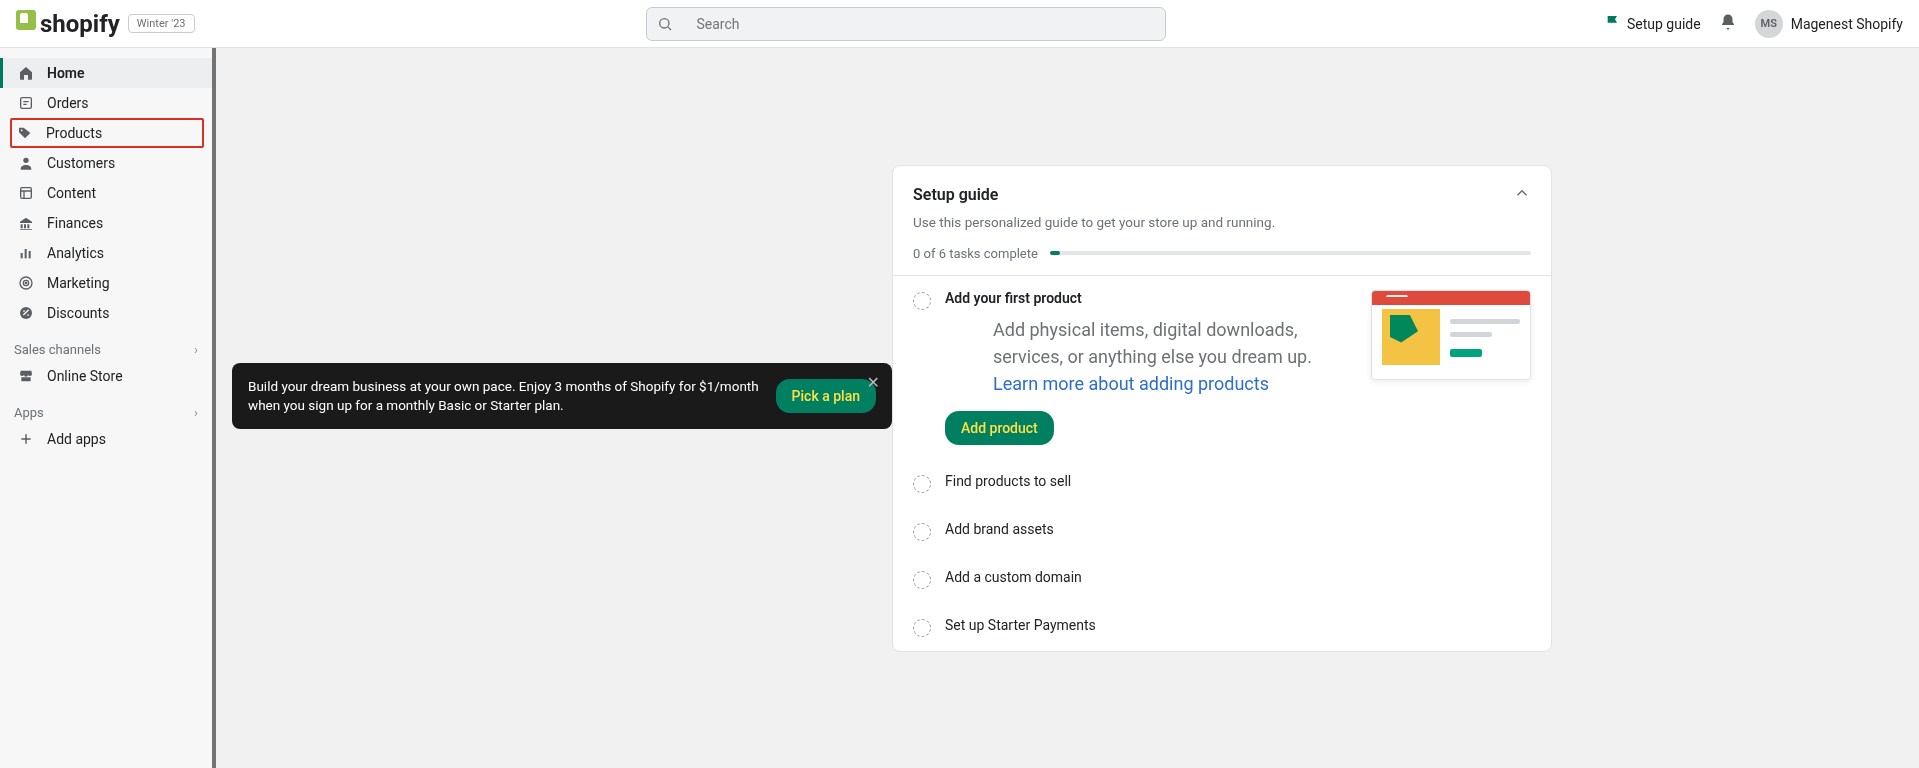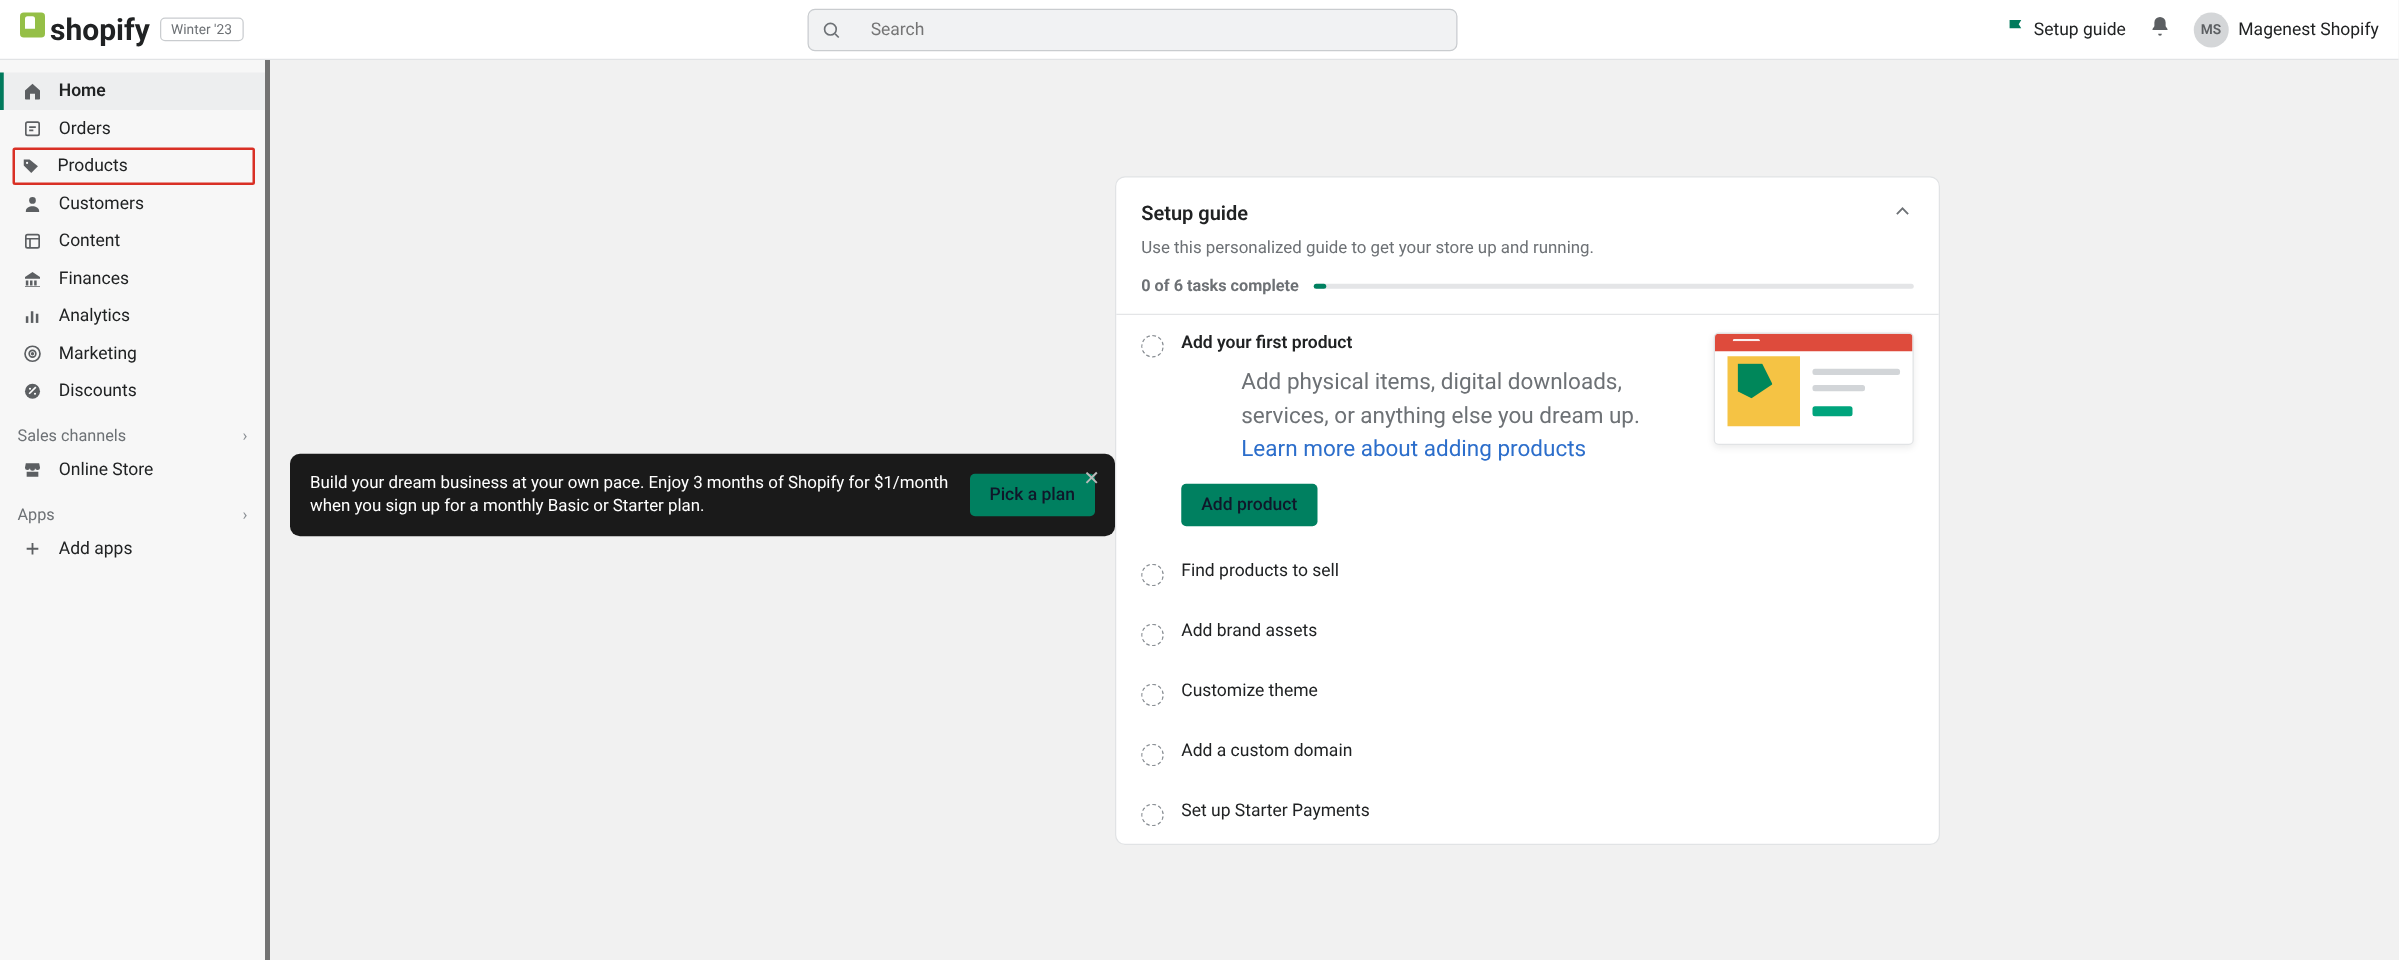--- a/index.html
+++ b/index.html
@@ -30,31 +30,31 @@
 .nav-item.highlighted { border:2px solid #d93025; border-radius:2px; margin:0 8px 0 10px; padding:4px 2px 4px 4px; }
 .nav-icon { width:18px; height:18px; display:flex; align-items:center; justify-content:center; color:#5c5f62; flex-shrink:0; }
 .section-header { display:flex; justify-content:space-between; align-items:center; padding:14px 14px 4px; font-size:13px; color:#6d7175; }
 .chevron { color:#8c9196; }
 
 .main { flex:1; padding:16px; display:flex; flex-direction:row; align-items:center; }
 
 
 .banner { width:660px; background:#1a1a1a; color:#fff; border-radius:8px; padding:14px 16px; display:flex; align-items:center; gap:16px; position:relative; margin-bottom:24px; }
 .banner-text { flex:1; font-size:13.5px; line-height:1.4; }
-.btn-green { background:#008060; color:#0f172a; border:none; padding:9px 16px; border-radius:4px; font-size:14px; font-weight:500; cursor:pointer; }
+.btn-green { background:#008060; color:#fde047; border:none; padding:9px 16px; border-radius:14px; font-size:14px; font-weight:500; cursor:pointer; }
 .banner-close { position:absolute; top:10px; right:12px; color:#bababa; cursor:pointer; font-size:16px; }
 
 
 .card { width:660px; background:#fff; border:1px solid #e1e3e5; border-radius:8px; }
 .card-header { padding:18px 20px 0; }
 .card-title-row { display:flex; justify-content:space-between; align-items:center; }
 .card-title { font-size:16px; font-weight:600; }
 .card-sub { color:#6d7175; font-size:13.5px; margin-top:8px; }
 .progress-row { display:flex; align-items:center; gap:12px; margin-top:16px; padding-bottom:14px; }
-.progress-label { font-size:13px; color:#6d7175;font-weight:bold; }
+.progress-label { font-size:13px; color:#6d7175; }
 .progress-bar { flex:1; height:4px; background:#e4e5e7; border-radius:2px; position:relative; }
 .progress-fill { position:absolute; left:0; top:0; height:100%; width:2%; background:#008060; border-radius:2px; }
 
 .tasks { border-top:1px solid #e4e5e7; }
 .task { padding:14px 20px; display:flex; gap:14px; align-items:flex-start; }
 .task-circle { width:18px; height:18px; border:1.5px dashed #8c9196; border-radius:50%; margin-top:2px; flex-shrink:0; }
 .task-body { flex:1; }
 .task-title { font-size:14px; color:#202223; }
 .task.expanded .task-title { font-weight:600; }
 .task-desc { font-size:18px; color:#6d7175; margin-top:10px; line-height:1.5; max-width:380px;margin-left:48px; }
@@ -282,24 +282,20 @@
         <div class="task">
           <div class="task-circle"></div>
           <div class="task-title">Find products to sell</div>
         </div>
         <div class="task">
           <div class="task-circle"></div>
           <div class="task-title">Add brand assets</div>
         </div>
         <div class="task">
           <div class="task-circle"></div>
-          <div class="task-title">Customize theme</div>
-        </div>
-        <div class="task">
-          <div class="task-circle"></div>
           <div class="task-title">Add a custom domain</div>
         </div>
         <div class="task">
           <div class="task-circle"></div>
           <div class="task-title">Set up Starter Payments</div>
         </div>
       </div>
     </div>
   </main>
 </div>

